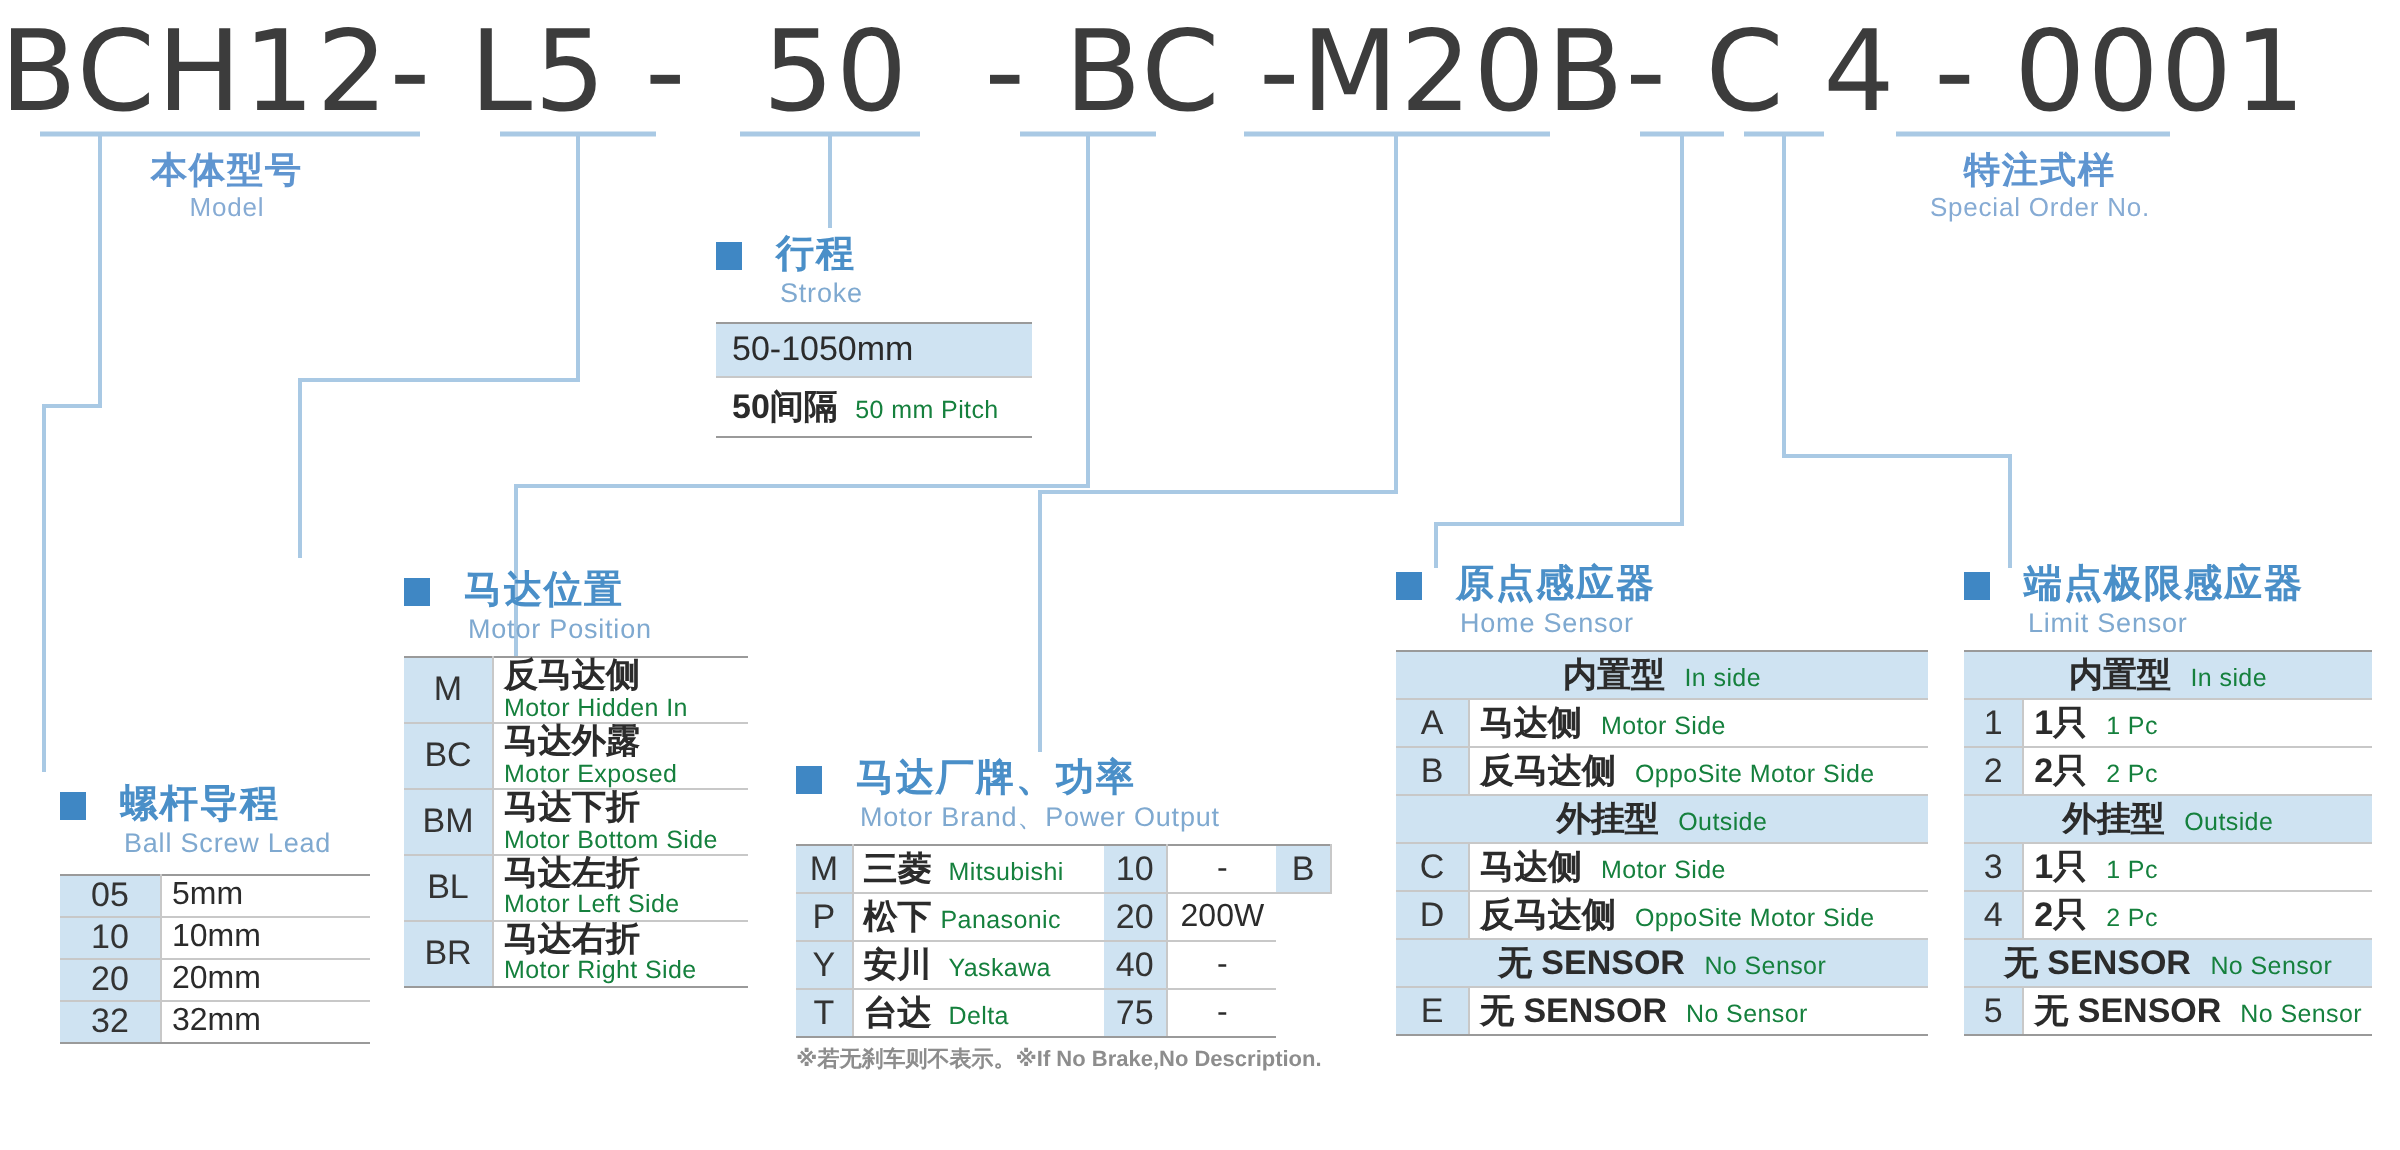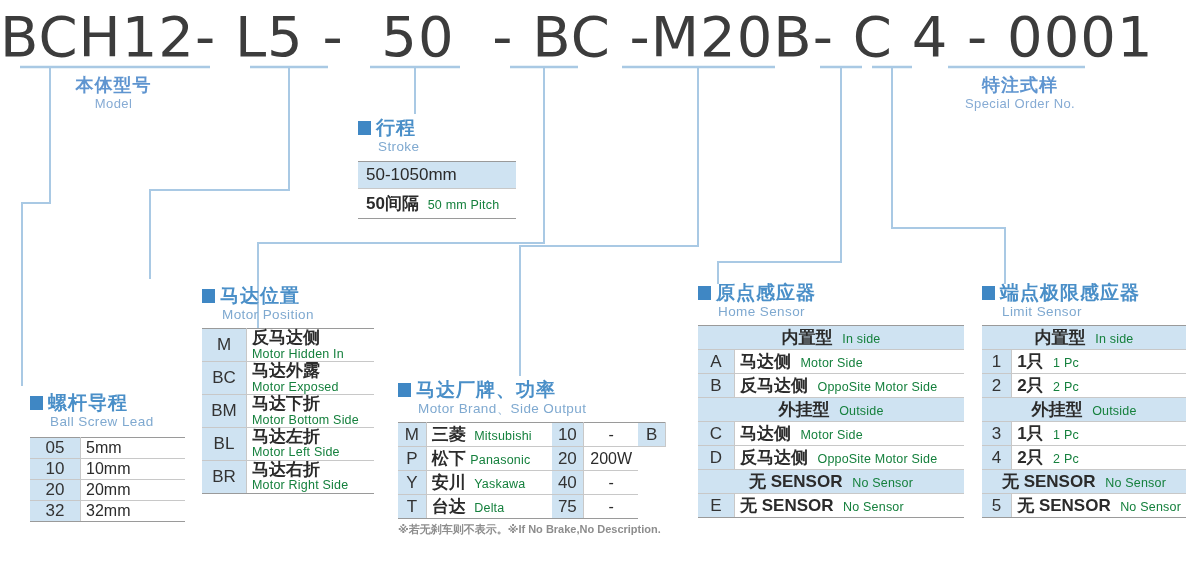--- a/index.html
+++ b/index.html
@@ -24,21 +24,21 @@
     font-size:56px;
     font-weight:400;
     letter-spacing:1px;
     color:#3c3c3c;
     white-space:pre;
   }
 
   
   .grp{position:absolute;}
   .grp .ttl{
-    display:flex;align-items:flex-start;gap:5px;
+    display:flex;align-items:flex-start;gap:17px;
     line-height:1;
   }
   .bullet{
     width:13px;height:14px;background:#3f87c4;
     flex:none;margin-top:3px;
   }
   .cn{
     font-size:19px;font-weight:700;color:#4a8fc8;
     letter-spacing:1px;line-height:1.05;
   }
@@ -230,21 +230,21 @@
         </tr>
       </tbody>
     </table>
   </div>
 
   <div class="grp" style="left:398px;top:380px;">
     <div class="ttl">
       <span class="bullet"></span>
       <span>
         <span class="cn">马达厂牌、功率</span>
-        <span class="en" style="display:block;margin-left:2px;">Motor Brand、Side Output</span>
+        <span class="en" style="display:block;margin-left:2px;">Motor Brand、Power Output</span>
       </span>
     </div>
     <table class="t" style="margin-top:7px;width:268px;">
       <tbody>
         <tr>
           <td class="k" style="width:24px;">M</td>
           <td class="v" style="width:140px;">
             <span class="zh">三菱</span>
             <span class="enm" style="margin-left:4px;">Mitsubishi</span>
           </td>

